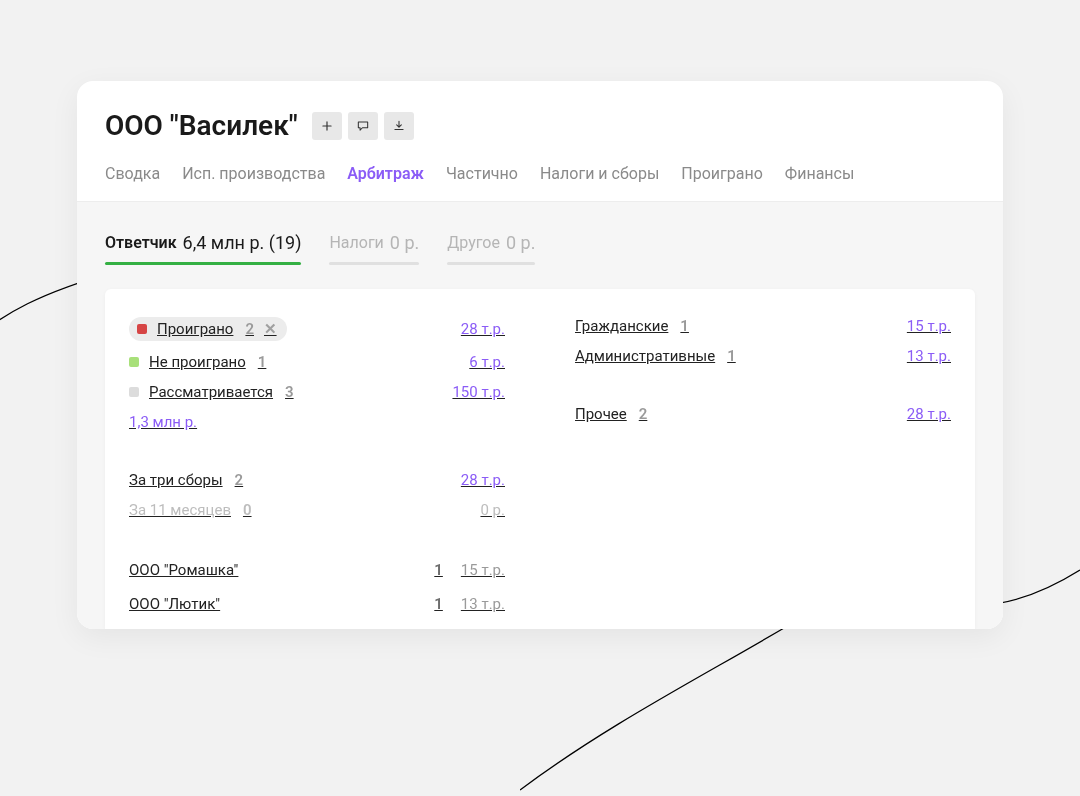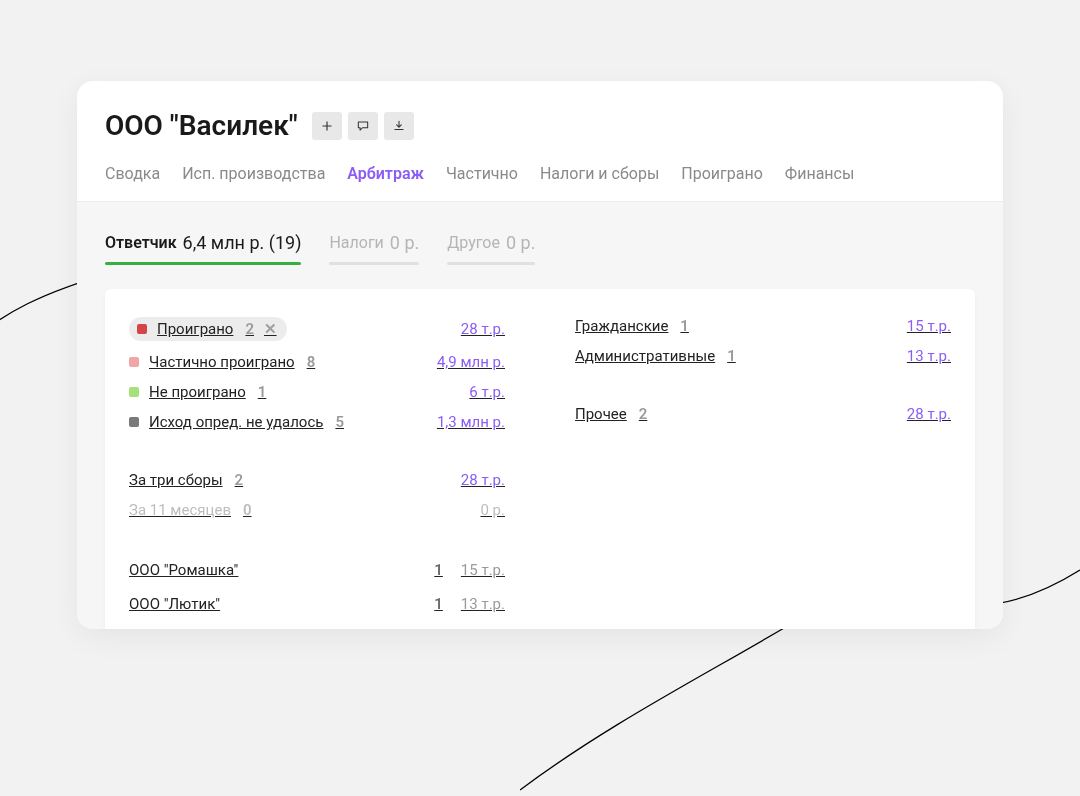--- a/index.html
+++ b/index.html
@@ -215,40 +215,35 @@
                 <span class="chip" style="background: rgb(214, 69, 69);"></span>
                 <span class="label">Проиграно</span>
                 <span class="count">2</span>
                 <span class="x">✕</span>
               </span>
             </div>
             <span class="amount">28 т.р.</span>
           </div>
           <div class="row">
             <div class="left">
-              <span class="chip" style="background: rgb(240, 166, 166);"></span>
-              <span class="label">Частично проиграно</span>
-              <span class="count">8</span>
-            </div>
-            <span class="amount">4,9 млн р.</span>
-          </div>
-          <div class="row">
-            <div class="left">
               <span class="chip" style="background: rgb(168, 224, 122);"></span>
               <span class="label">Не проиграно</span>
               <span class="count">1</span>
             </div>
             <span class="amount">6 т.р.</span>
           </div>
           <div class="row">
             <div class="left">
-              <span class="chip" style="background: rgb(122, 122, 122);"></span>
-              <span class="label">Исход опред. не удалось</span>
-              <span class="count">5</span>
-            </div>
+              <span class="chip" style="background: rgb(220, 220, 220);"></span>
+              <span class="label">Рассматривается</span>
+              <span class="count">3</span>
+            </div>
+            <span class="amount">150 т.р.</span>
+          </div>
+          <div class="row">
             <span class="amount">1,3 млн р.</span>
           </div>
           <div class="group-gap"></div>
           <div class="row">
             <div class="left">
               <span class="label">За три сборы</span>
               <span class="count">2</span>
             </div>
             <span class="amount">28 т.р.</span>
           </div>

